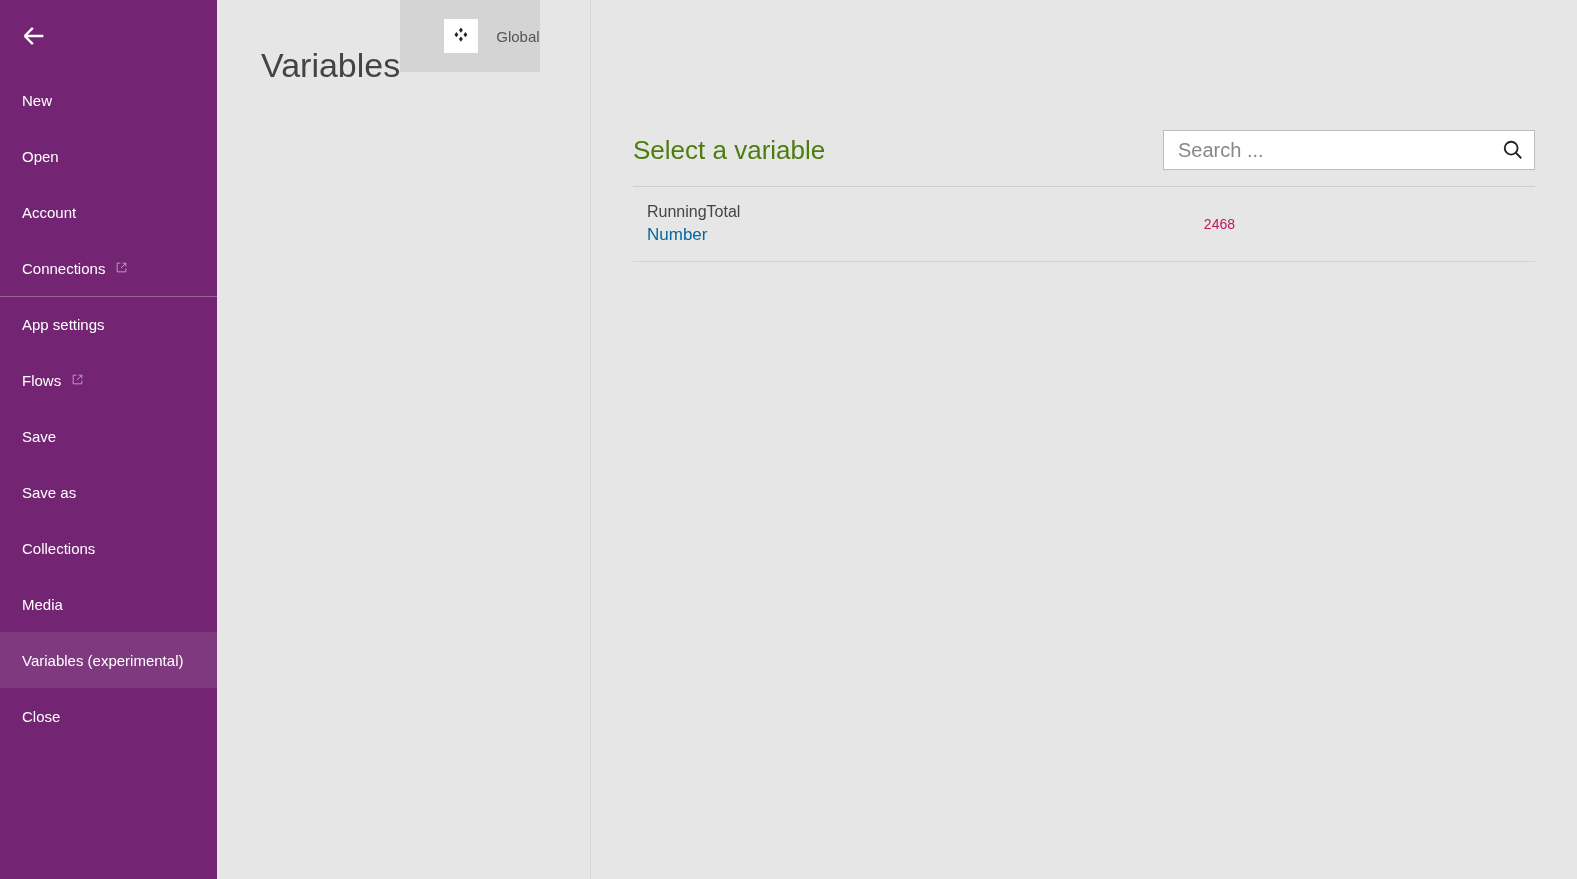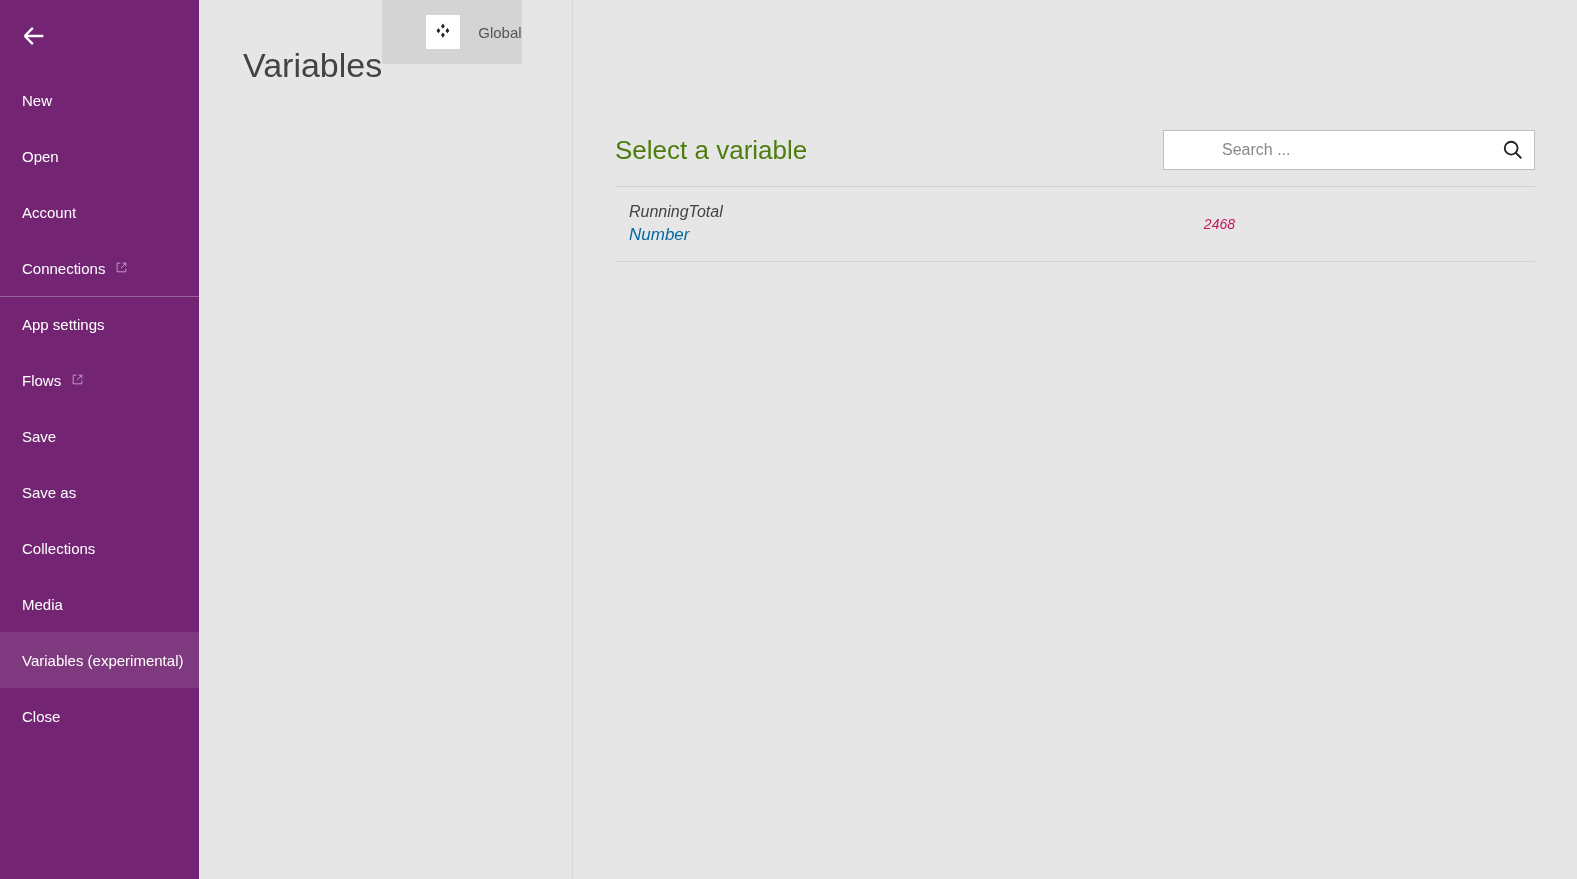--- a/index.html
+++ b/index.html
@@ -12,21 +12,21 @@
   }
   .app {
     display: flex;
     width: 1577px;
     height: 879px;
     background: #e6e6e6;
   }
 
   
   .sidebar {
-    width: 199px;
+    width: 217px;
     background: #732573;
     color: #fff;
     display: flex;
     flex-direction: column;
     font-weight: 300;
   }
   .back-btn {
     height: 72px;
     display: flex;
     align-items: center;
@@ -63,21 +63,21 @@
     display: flex;
     flex-direction: row;
   }
   .mid-header {
     padding: 46px 0 24px 44px;
     font-size: 34px;
     font-weight: 300;
     color: #444;
   }
   .scope-item {
-    height: 64px;
+    height: 72px;
     background: #d4d4d4;
     display: flex;
     align-items: center;
     padding-left: 44px;
     gap: 18px;
   }
   .scope-icon {
     width: 34px;
     height: 34px;
     background: #fff;
@@ -117,37 +117,35 @@
     width: 372px;
     height: 40px;
     background: #fff;
     border: 1px solid #bdbdbd;
     padding: 0 10px 0 14px;
   }
   .search input {
     flex: 1;
     border: none;
     outline: none;
-    font-size: 16px;
+    font-size: 20px;
     font-family: inherit;
     font-weight: 300;
     color: #333;
     background: transparent;
-    margin-left: 44px;
   }
   .search input::placeholder { color: #888; }
   .search svg { width: 22px; height: 22px; stroke: #222; fill: none; stroke-width: 2; }
 
   .var-row {
     display: flex;
     align-items: center;
     justify-content: space-between;
     padding: 16px 0 16px 14px;
     border-bottom: 1px solid #d4d4d4;
-    font-style: italic;
   }
   .var-left {
     display: flex;
     flex-direction: column;
     gap: 4px;
   }
   .var-name {
     font-size: 16px;
     color: #444;
   }

